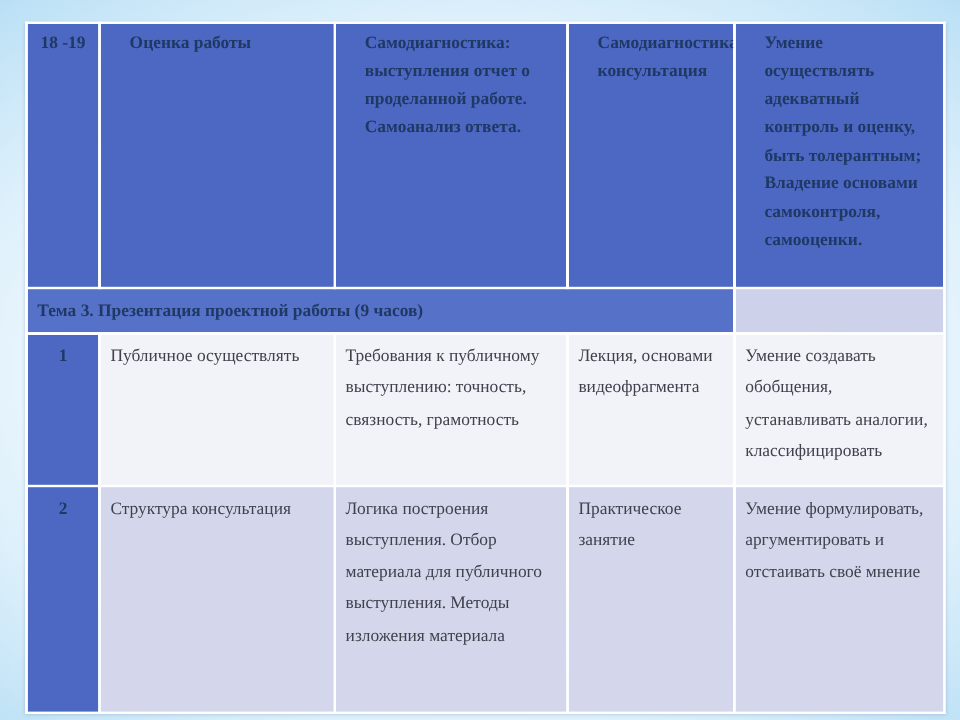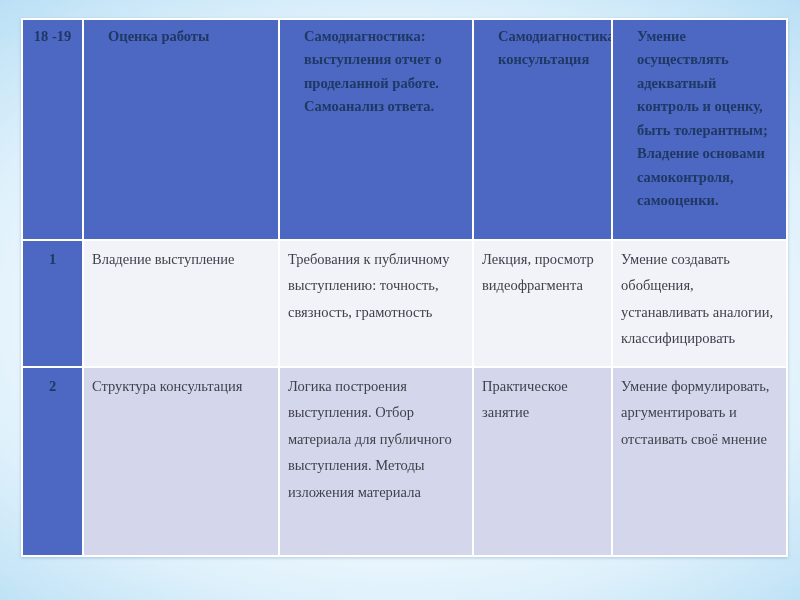--- a/index.html
+++ b/index.html
@@ -94,26 +94,30 @@
     <tbody>
       <tr class="hdr">
         <td class="hours">18 -19</td>
         <td>Оценка работы</td>
         <td>Самодиагностика: выступления отчет о проделанной работе. Самоанализ ответа.</td>
         <td>Самодиагностика консультация</td>
         <td>Умение осуществлять адекватный контроль и оценку, быть толерантным;
 Владение основами самоконтроля, самооценки.</td>
       </tr>
 
+      <tr class="section">
+        <td class="section-title" colspan="4">Тема 3. Презентация проектной работы (9 часов)</td>
+        <td class="section-tail"></td>
+      </tr>
 
       <tr class="body row-light">
         <td class="num">1</td>
-        <td class="cell">Владение выступление</td>
+        <td class="cell">Публичное осуществлять</td>
         <td class="cell">Требования к публичному выступлению: точность, связность, грамотность</td>
-        <td class="cell">Лекция, просмотр видеофрагмента</td>
+        <td class="cell">Лекция, основами видеофрагмента</td>
         <td class="cell">Умение создавать обобщения, устанавливать аналогии, классифицировать</td>
       </tr>
 
       <tr class="body row-shade">
         <td class="num">2</td>
         <td class="cell">Структура консультация</td>
         <td class="cell">Логика построения выступления. Отбор материала для публичного выступления. Методы изложения материала</td>
         <td class="cell">Практическое занятие</td>
         <td class="cell">Умение формулировать, аргументировать и отстаивать своё мнение</td>
       </tr>

